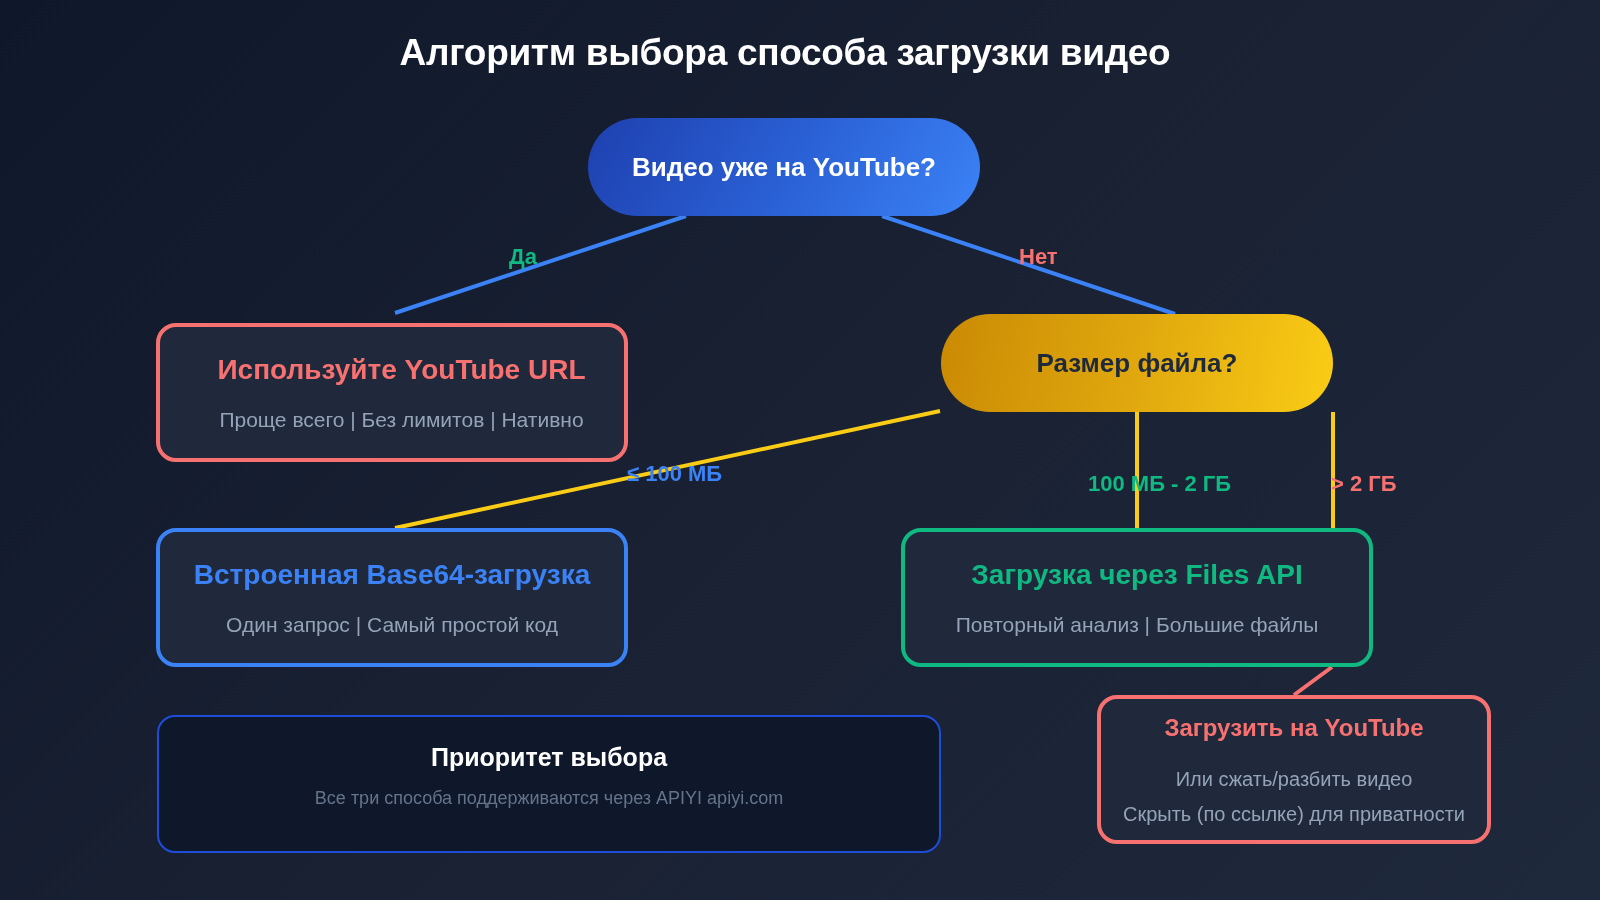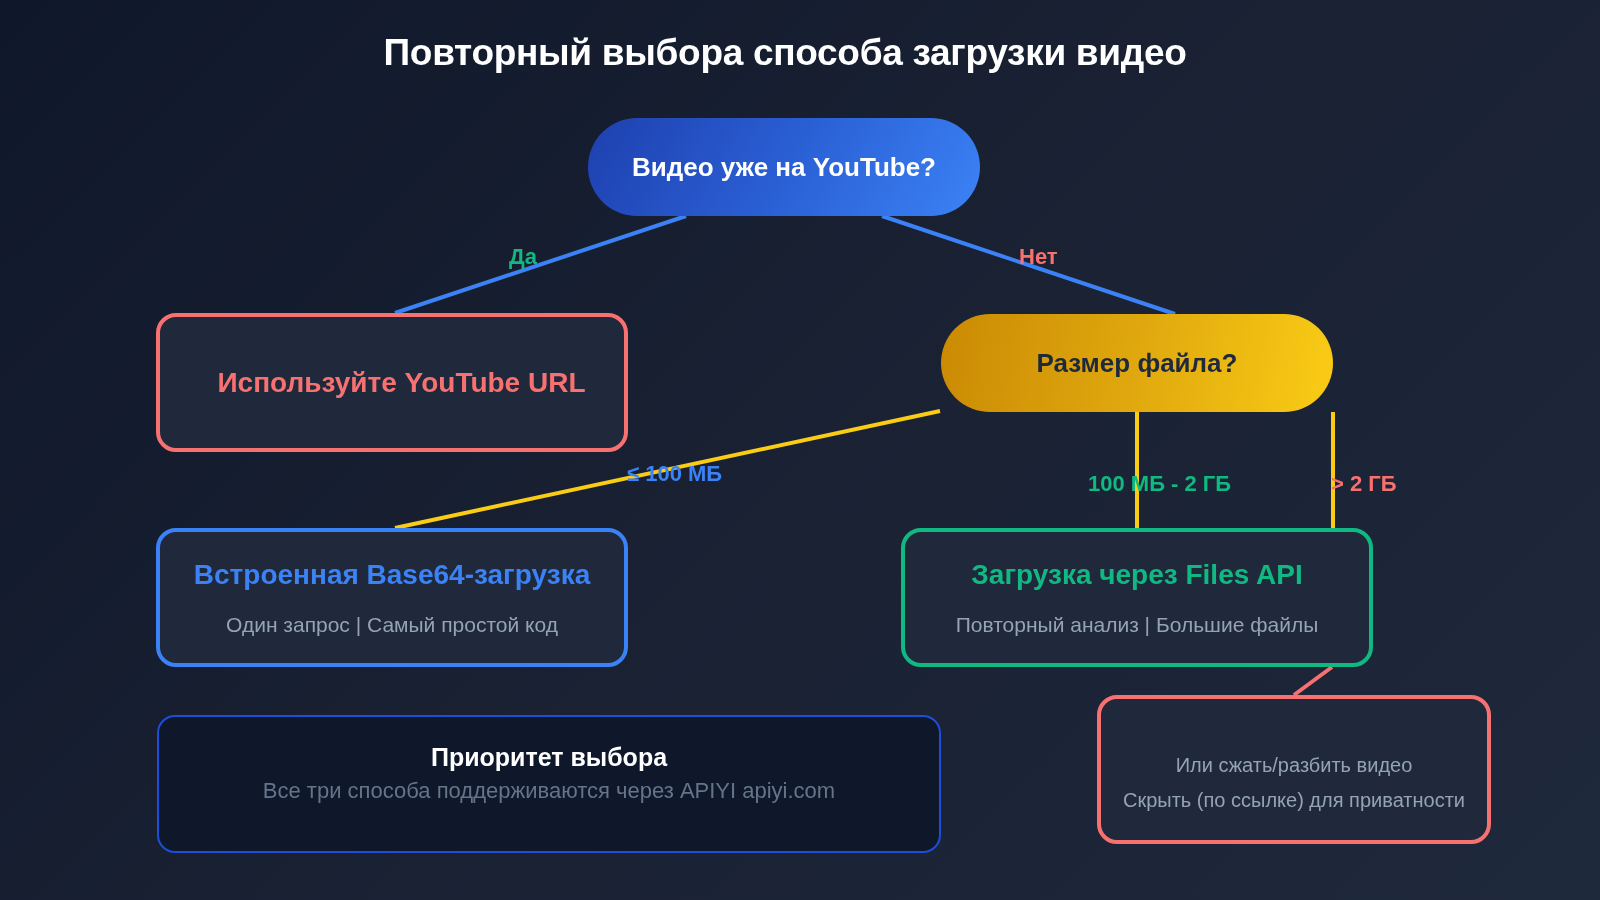--- a/index.html
+++ b/index.html
@@ -29,46 +29,46 @@
     background: linear-gradient(100deg, #ca8a04 0%, #e0a80e 50%, #facc15 100%);
     color: #1e293b;
   }
   .box {
     position: absolute; background: #1f2937; border-radius: 20px; border: 4px solid;
     display: flex; flex-direction: column; align-items: center; justify-content: center;
     text-align: center; background: #1f293b;
   }
   .box .head { font-weight: 700; font-size: 28px; }
   .box .sub { color: #94a3b8; font-size: 21px; margin-top: 22px; }
-  .box.youtube { left: 156px; top: 313px; width: 472px; height: 139px; border-color: #f87171; padding-left: 19px; }
+  .box.youtube { left: 156px; top: 323px; width: 472px; height: 139px; border-color: #f87171; padding-left: 19px; }
   .box.youtube .head { color: #f87171; }
   .box.base64 { left: 156px; top: 528px; width: 472px; height: 139px; border-color: #3b82f6; }
   .box.base64 .head { color: #3b82f6; }
   .box.files { left: 901px; top: 528px; width: 472px; height: 139px; border-color: #10b981; }
   .box.files .head { color: #10b981; }
   .box.upload { left: 1097px; top: 695px; width: 394px; height: 149px; border-color: #f87171; }
   .box.upload .head { color: #f87171; font-size: 24px; }
   .box.upload .sub { font-size: 20px; margin-top: 26px; }
   .box.upload .sub2 { color: #94a3b8; font-size: 20px; margin-top: 12px; }
   .edge-label {
     position: absolute; font-weight: 700; font-size: 22px; white-space: nowrap;
   }
   .priority {
     position: absolute; left: 157px; top: 715px; width: 784px; height: 138px;
     background: #0f172a; border: 2px solid #1d4ed8; border-radius: 18px;
     text-align: center;
   }
   .priority .ptitle { color: #ffffff; font-weight: 700; font-size: 25px; margin-top: 26px; }
   .priority .porder { color: #94a3b8; font-size: 21px; margin-top: 22px; }
-  .priority .pnote { color: #64748b; font-size: 22px; margin-top: 6px; }
+  .priority .pnote { color: #64748b; font-size: 18px; margin-top: 16px; }
 </style>
 </head>
 <body>
 
-<div class="title">Повторный выбора способа загрузки видео</div>
+<div class="title">Алгоритм выбора способа загрузки видео</div>
 
 <svg class="connectors" viewBox="0 0 1600 900">
   <line x1="686" y1="216" x2="395" y2="313" stroke="#3b82f6" stroke-width="4"></line>
   <line x1="882" y1="216" x2="1175" y2="314" stroke="#3b82f6" stroke-width="4"></line>
   <line x1="940" y1="411" x2="395" y2="528" stroke="#facc15" stroke-width="4"></line>
   <line x1="1137" y1="412" x2="1137" y2="528" stroke="#facc15" stroke-width="4"></line>
   <line x1="1333" y1="412" x2="1333" y2="528" stroke="#facc15" stroke-width="4"></line>
   <line x1="1332" y1="667" x2="1294" y2="695" stroke="#f87171" stroke-width="4"></line>
 </svg>
 
@@ -81,33 +81,35 @@
 </div>
 
 <div class="edge-label" style="left:509px; top:244px; color:#10b981;">Да</div>
 <div class="edge-label" style="left:1019px; top:244px; color:#f87171;">Нет</div>
 <div class="edge-label" style="left:627px; top:461px; color:#3b82f6;">≤ 100 МБ</div>
 <div class="edge-label" style="left:1088px; top:471px; color:#10b981;">100 МБ - 2 ГБ</div>
 <div class="edge-label" style="left:1331px; top:471px; color:#f87171;">&gt; 2 ГБ</div>
 
 <div class="box youtube">
   <div class="head">Используйте YouTube URL</div>
+  <div class="sub">Проще всего | Без лимитов | Нативно</div>
 </div>
 
 <div class="box base64">
   <div class="head">Встроенная Base64-загрузка</div>
   <div class="sub">Один запрос | Самый простой код</div>
 </div>
 
 <div class="box files">
   <div class="head">Загрузка через Files API</div>
   <div class="sub">Повторный анализ | Большие файлы</div>
 </div>
 
 <div class="box upload">
+  <div class="head">Загрузить на YouTube</div>
   <div class="sub">Или сжать/разбить видео</div>
   <div class="sub2">Скрыть (по ссылке) для приватности</div>
 </div>
 
 <div class="priority">
   <div class="ptitle">Приоритет выбора</div>
   <div class="pnote">Все три способа поддерживаются через APIYI apiyi.com</div>
 </div>
 
 </body></html>

